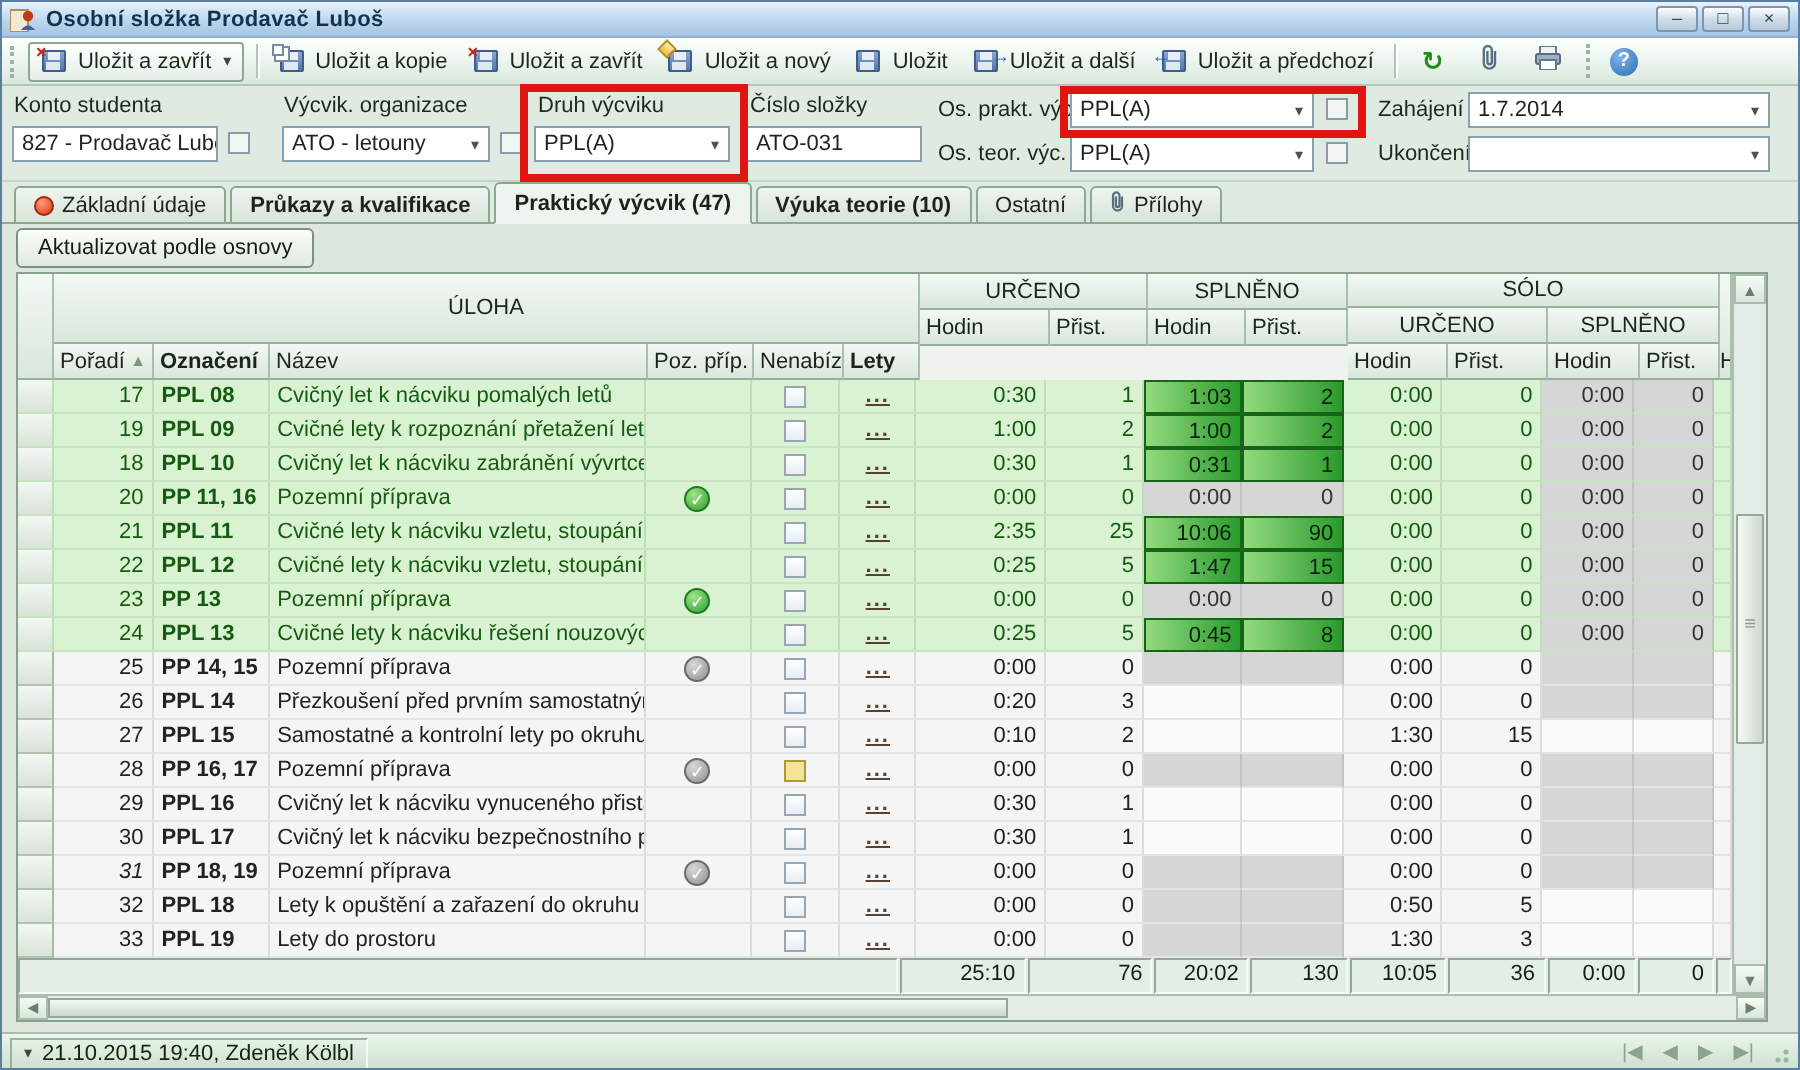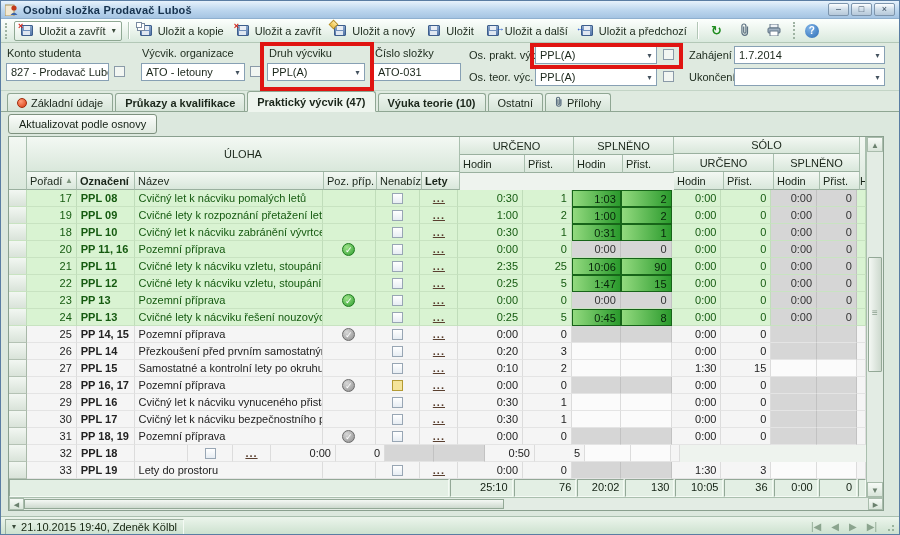--- a/index.html
+++ b/index.html
@@ -656,21 +656,21 @@
           <div class="c num wht" style="width: 49px;"></div>
           <div class="c num wht" style="width: 51px;"></div>
           <div class="c num" style="width: 50px;">0:00</div>
           <div class="c num" style="width: 50px;">0</div>
           <div class="c num gray" style="width: 46px;"></div>
           <div class="c num gray" style="width: 40px;"></div>
           <div class="c" style="width: 6px;"></div>
         </div>
         <div class="grow white">
           <div class="c sel" style="width: 18px;"></div>
-          <div class="c num" style="width: 50px;">31</div>
+          <div class="c num" style="width: 50px; font-style: italic;">31</div>
           <div class="c bold" style="width: 58px;">PP 18, 19</div>
           <div class="c" style="width: 189px;">Pozemní příprava</div>
           <div class="c center" style="width: 53px;">
             <div class="pozico y">✓</div>
           </div>
           <div class="c center" style="width: 45px;">
             <div class="cb"></div>
           </div>
           <div class="c center" style="width: 38px;">
             <div class="dots">...</div>
@@ -682,20 +682,21 @@
           <div class="c num" style="width: 50px;">0:00</div>
           <div class="c num" style="width: 50px;">0</div>
           <div class="c num gray" style="width: 46px;"></div>
           <div class="c num gray" style="width: 40px;"></div>
           <div class="c" style="width: 6px;"></div>
         </div>
         <div class="grow white">
           <div class="c sel" style="width: 18px;"></div>
           <div class="c num" style="width: 50px;">32</div>
           <div class="c bold" style="width: 58px;">PPL 18</div>
+          <div class="c" style="width: 189px;">Lety k opuštění a zařazení do okruhu</div>
           <div class="c center" style="width: 53px;"></div>
           <div class="c center" style="width: 45px;">
             <div class="cb"></div>
           </div>
           <div class="c center" style="width: 38px;">
             <div class="dots">...</div>
           </div>
           <div class="c num" style="width: 65px;">0:00</div>
           <div class="c num" style="width: 49px;">0</div>
           <div class="c num gray" style="width: 49px;"></div>

